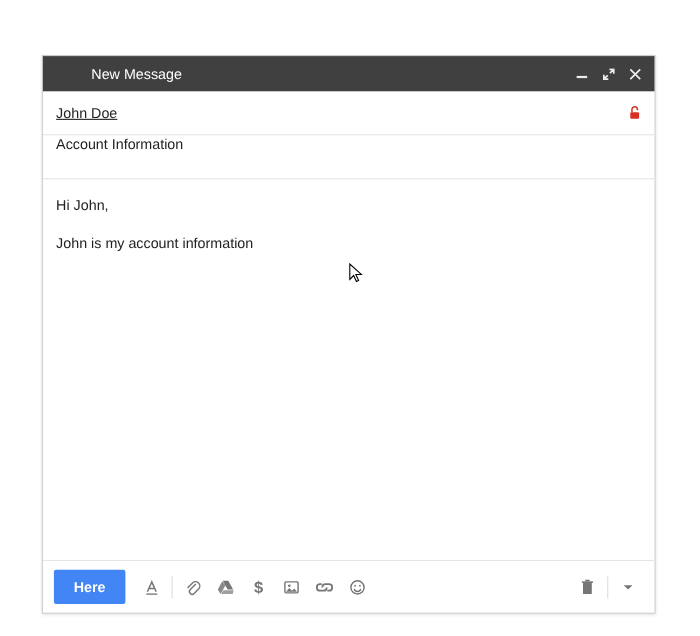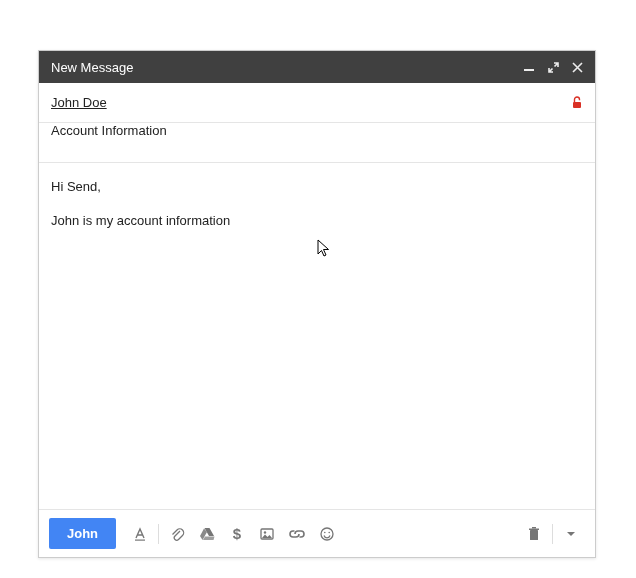--- a/index.html
+++ b/index.html
@@ -30,20 +30,21 @@
       background: #404040;
       color: #fff;
       height: 32px;
       display: flex;
       align-items: center;
       padding: 0 10px 0 12px;
       font-size: 13px;
     }
     .header-title {
       flex: 1;
+      margin-left: 32px;
     }
     .header-controls {
       display: flex;
       gap: 8px;
       align-items: center;
     }
     .header-icon {
       width: 16px;
       height: 16px;
       display: flex;
@@ -170,31 +171,31 @@
         <rect x="2" y="6" width="8" height="6" rx="1" fill="#d93025"></rect>
       </svg>
     </div>
   </div>
 
   <div class="subject-row">
     <div>Account Information</div>
   </div>
 
   <div class="body-area">
-    <div class="body-line">Hi Send,</div>
+    <div class="body-line">Hi John,</div>
     <div class="body-line">John is my account information</div>
     <div class="cursor-arrow">
       <svg width="16" height="20" viewBox="0 0 16 20">
         <path d="M1 1 L1 15 L4.5 11.5 L7 17 L9 16 L6.5 10.5 L11.5 10.5 Z" fill="#fff" stroke="#000" stroke-width="1"></path>
       </svg>
     </div>
   </div>
 
   <div class="toolbar">
-    <button class="send-btn">John</button>
+    <button class="send-btn">Here</button>
 
     <div class="tool-icon">
       <svg width="16" height="16" viewBox="0 0 16 16">
         <path d="M4 12 L8 3 L12 12 M5.5 9 L10.5 9" fill="none" stroke="#767676" stroke-width="1.4"></path>
         <rect x="3" y="13.5" width="10" height="1.2" fill="#767676"></rect>
       </svg>
     </div>
     <div class="divider"></div>
 
     <div class="tool-icon">

